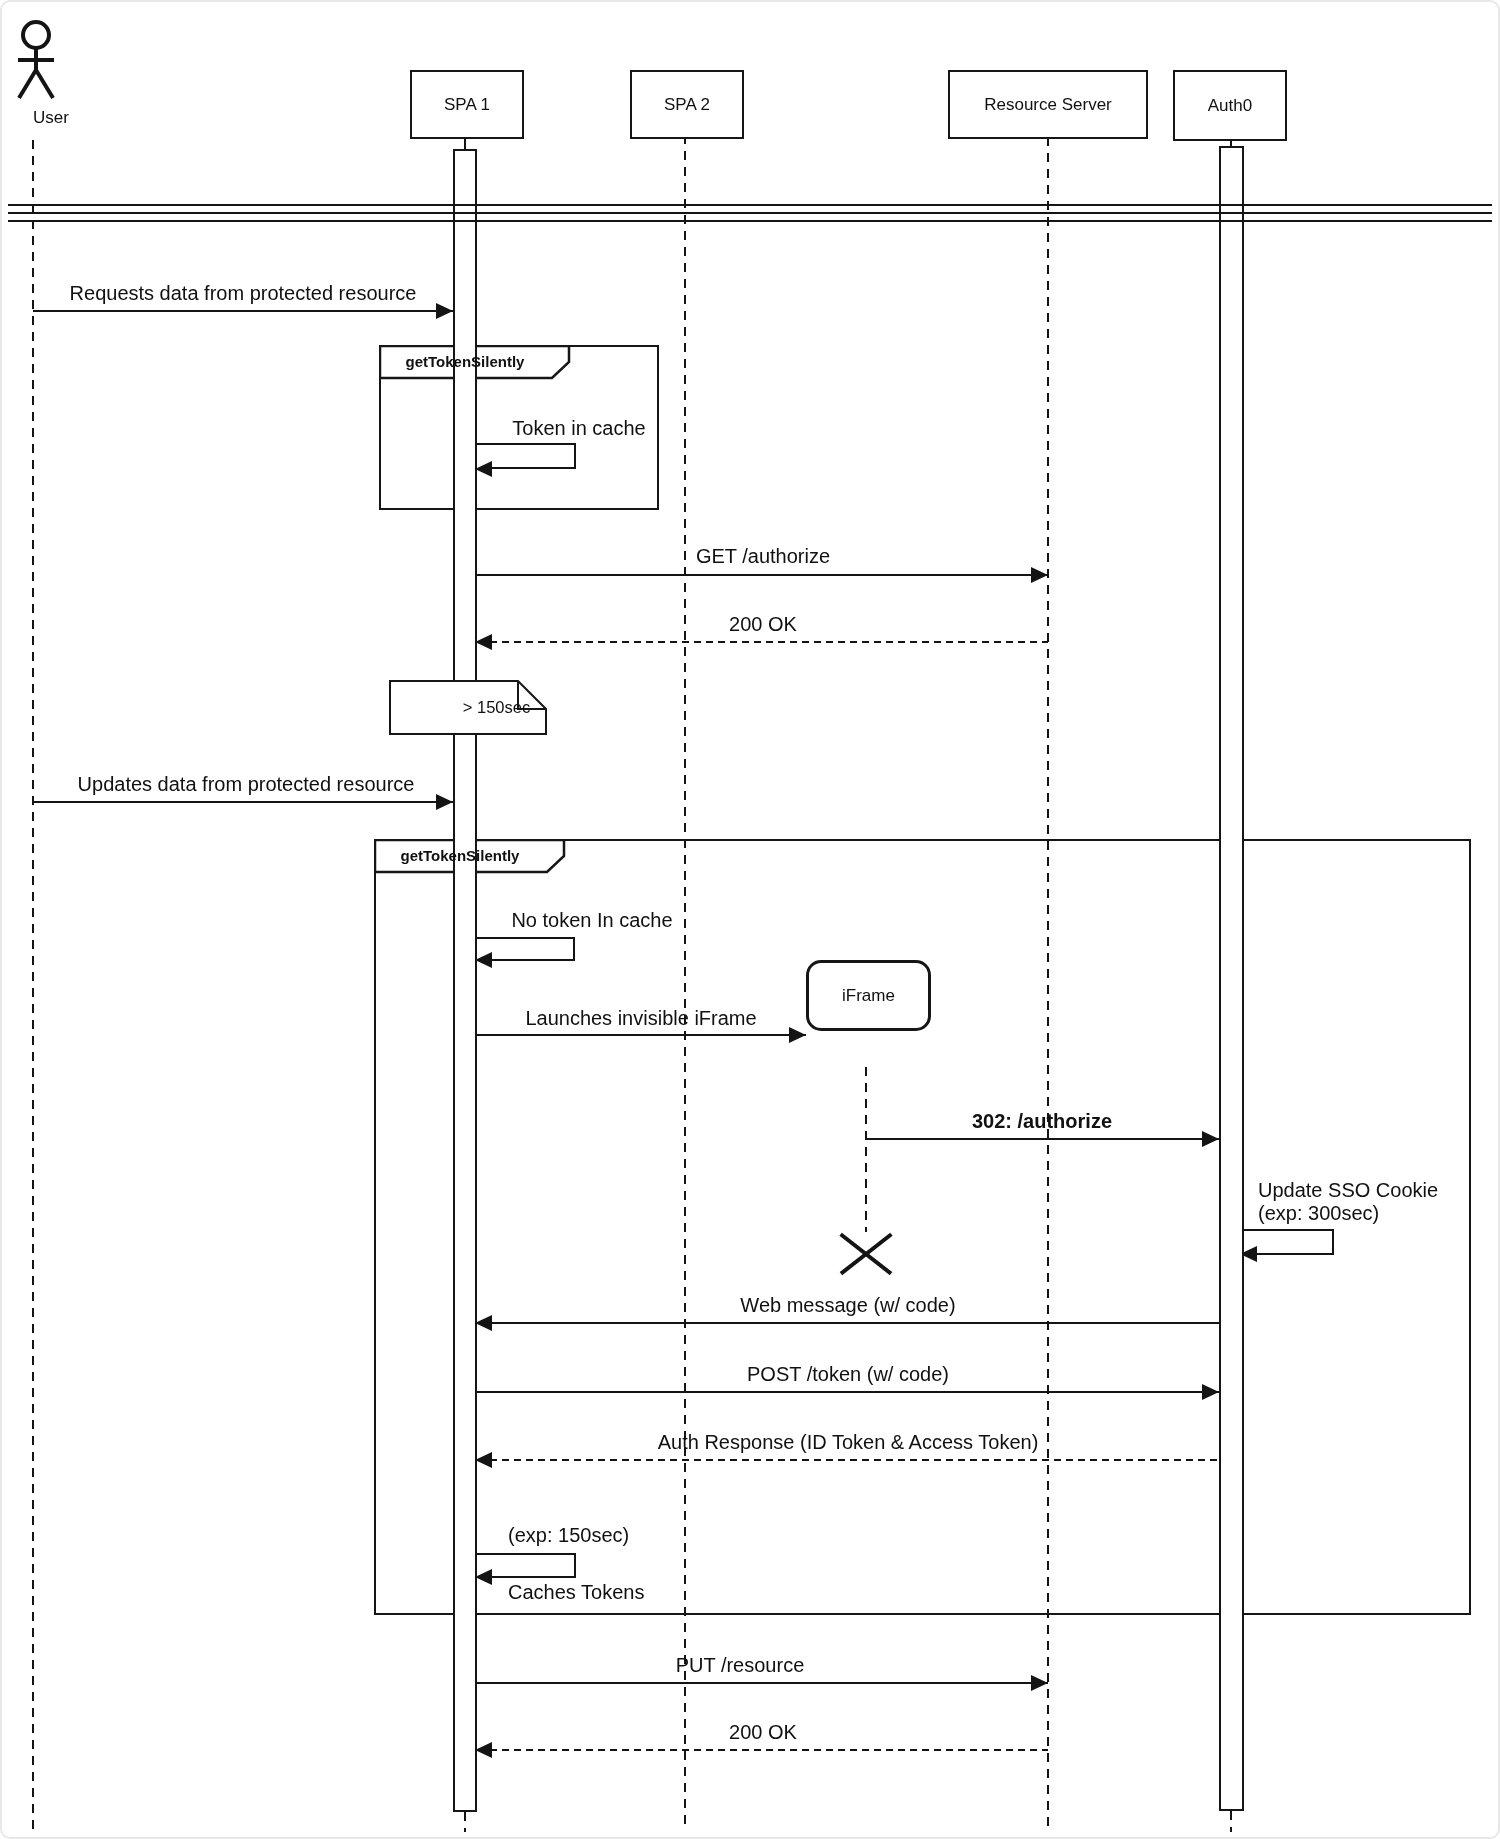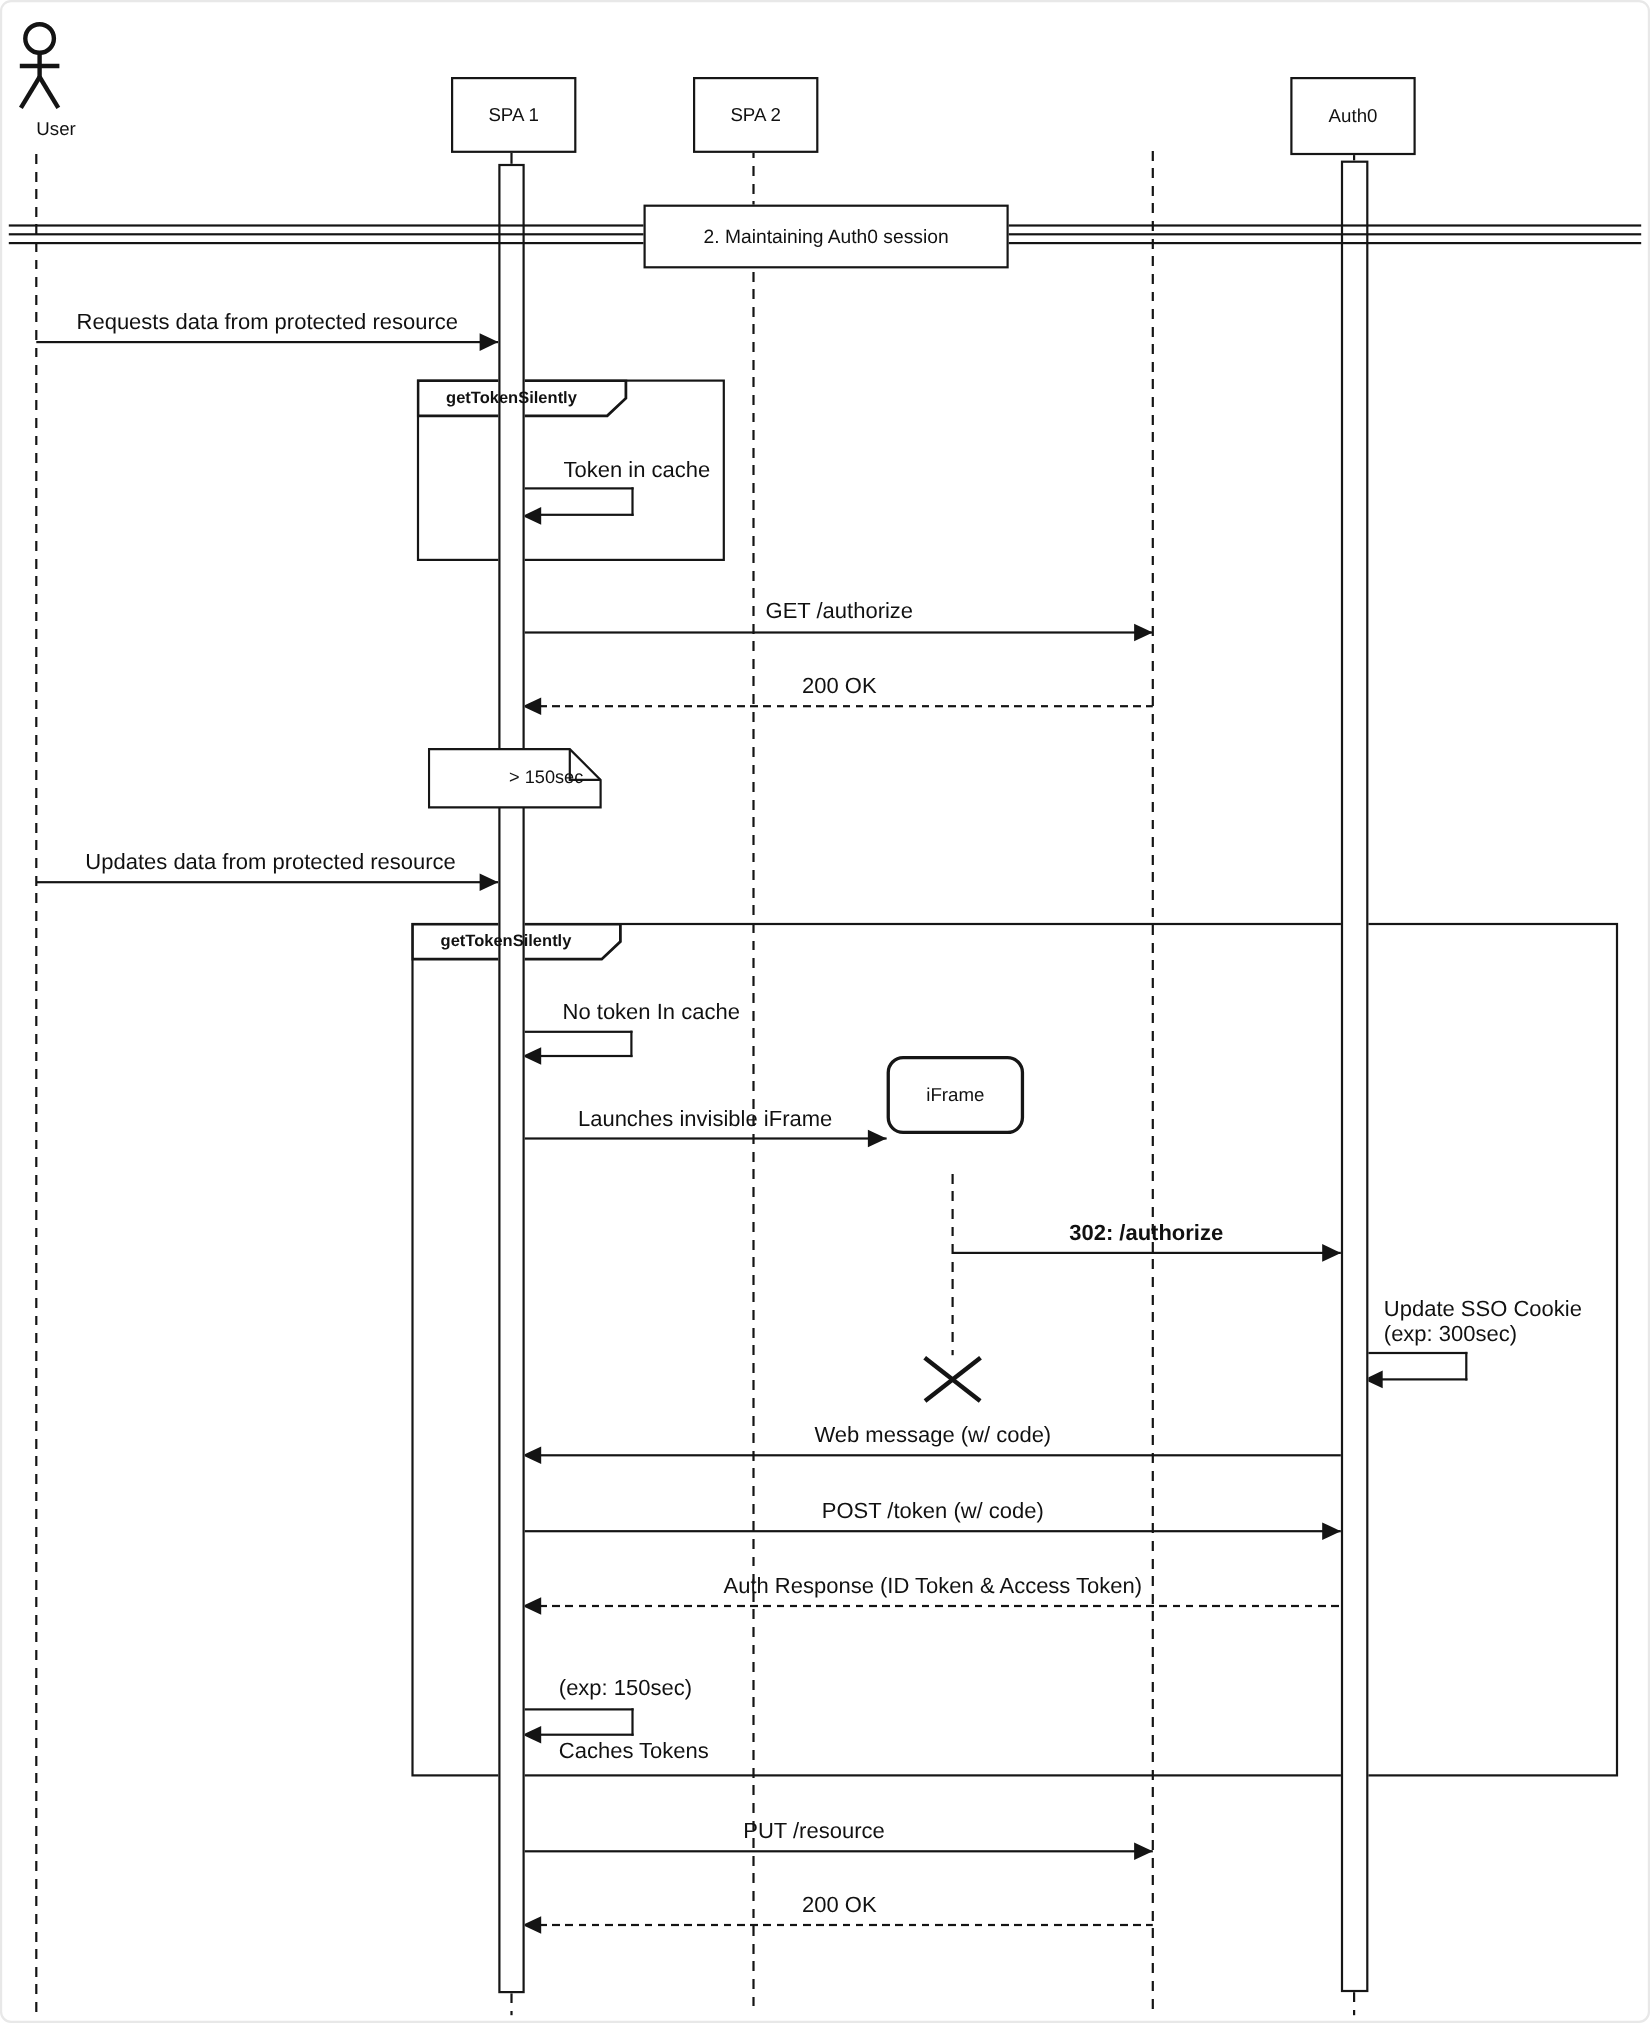--- a/index.html
+++ b/index.html
@@ -54,33 +54,33 @@
     <line x1="26" y1="52" x2="43" y2="80" stroke="#141414" stroke-width="4"></line>
   </svg>
   <div class="actor-label" style="left:13px;top:108px;margin-left:20px;">User</div>
 
   <div class="pbox" style="left:410px;top:70px;width:110px;height:65px;">
     <span>SPA 1</span>
   </div>
   <div class="pbox" style="left:630px;top:70px;width:110px;height:65px;">
     <span>SPA 2</span>
   </div>
+  <div class="pbox" style="left:948px;top:70px;width:196px;height:65px;">
+    <span>Resource Server</span>
+  </div>
   <div class="pbox" style="left:1173px;top:70px;width:110px;height:67px;">
     <span>Auth0</span>
   </div>
 
   <div class="activation" style="left:453px;top:149px;width:20px;height:1659px;"></div>
   <div class="activation" style="left:1219px;top:146px;width:21px;height:1661px;"></div>
 
   <div class="banner-line" style="left:8px;top:204px;width:1484px;"></div>
   <div class="banner-line" style="left:8px;top:212px;width:1484px;"></div>
   <div class="banner-line" style="left:8px;top:220px;width:1484px;"></div>
-  <div class="title-box" style="left:585px;top:186px;width:328px;height:54px;">
-    <span>2. Maintaining Auth0 session</span>
-  </div>
 
   <div class="msg-label centered" style="left:243px;top:283px;">Requests data from protected resource</div>
   <div class="hline" style="left:33px;top:310px;width:420px;"></div>
   <div class="arrow-r" style="left:436px;top:303px;"></div>
 
   <div class="frame" style="left:379px;top:345px;width:276px;height:161px;"></div>
   <svg class="tab-svg" style="left:379px;top:345px;" width="192" height="35" viewBox="0 0 192 35">
     <polygon points="1,1 190,1 190,17 173,33 1,33" fill="#ffffff" stroke="#161616" stroke-width="2.5"></polygon>
   </svg>
   <div class="tab-label" style="left:379px;top:345px;width:172px;height:33px;">getTokenSilently</div>

